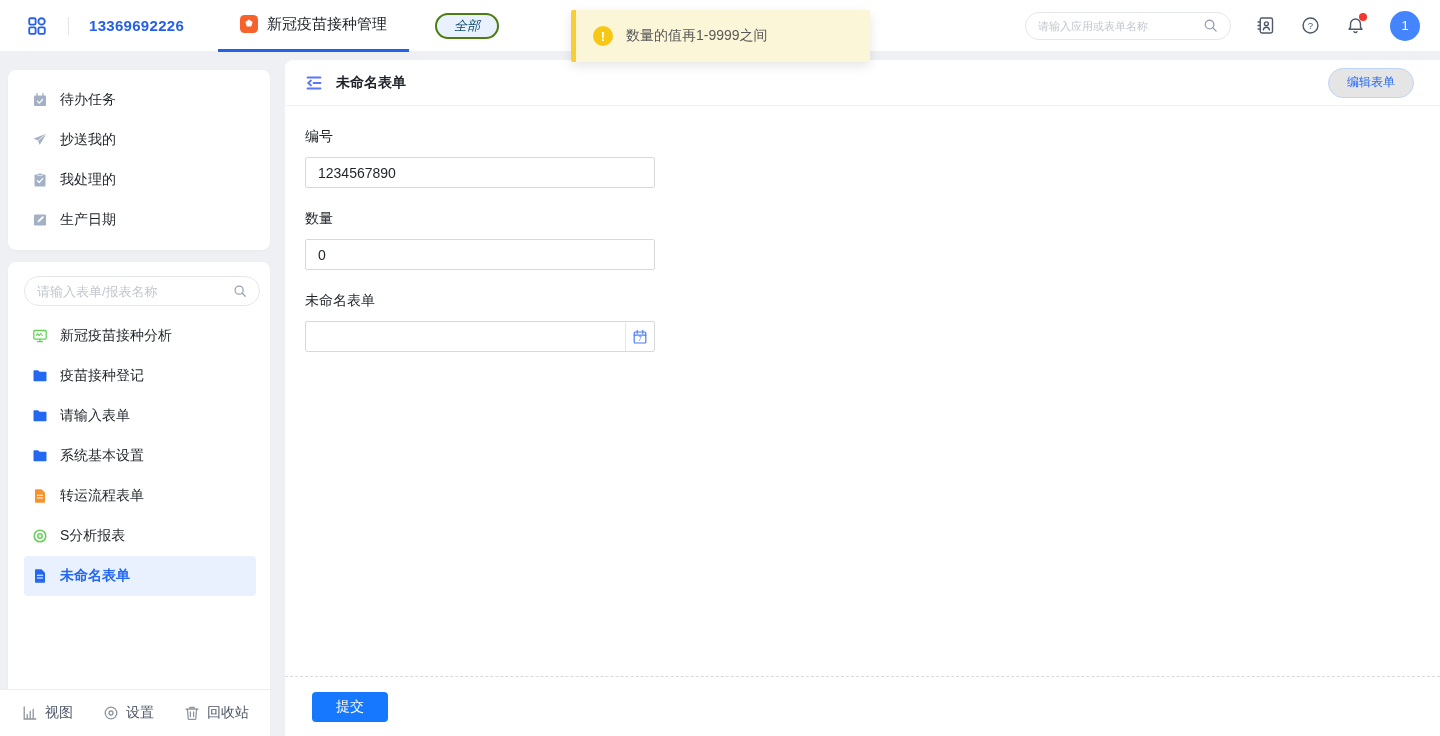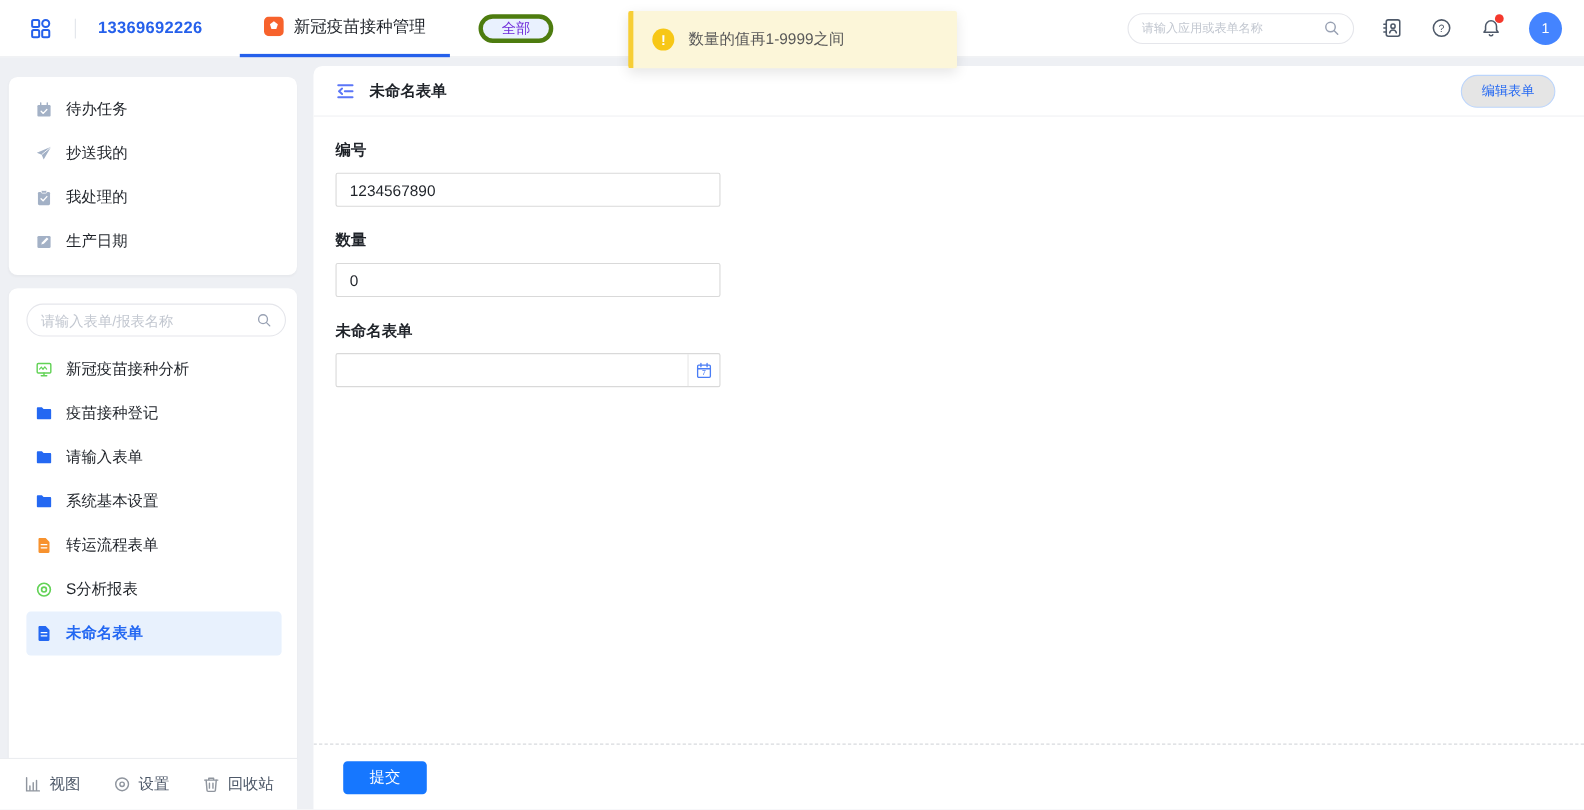--- a/index.html
+++ b/index.html
@@ -18,22 +18,22 @@
   .grid-btn { width:22px; height:22px; cursor:pointer; }
   .v-divider { width:1px; height:18px; background:#e2e5ea; margin:0 20px; }
   .phone { color:#2560eb; font-size:15px; font-weight:600; letter-spacing:.3px; cursor:pointer; }
   .app-tab {
     height:52px; display:flex; align-items:center; gap:9px; margin-left:34px;
     padding:0 22px; border-bottom:3px solid #2560eb; cursor:pointer;
   }
   .app-tab .tab-label { font-size:15px; color:#1f2329; }
   .scope-pill {
     margin-left:26px; height:26px; padding:0 17px; display:flex; align-items:center;
-    background:#e9f1fe; border:4px solid #4d7c0f; border-radius:13px;
-    color:#6d28d9; font-size:13px; cursor:pointer;
+    background:#e9f1fe; border:2px solid #4d7c0f; border-radius:13px;
+    color:#0c4a6e; font-size:13px; cursor:pointer;font-style:italic;
   }
   .topbar-right { margin-left:auto; display:flex; align-items:center; gap:24px; }
   .top-search {
     width:206px; height:28px; border:1px solid #e5e6eb; border-radius:14px;
     display:flex; align-items:center; padding:0 12px; gap:6px;
   }
   .top-search input {
     flex:1; border:none; outline:none; background:transparent;
     font-size:11px; color:#1f2329; font-family:inherit; min-width:0;
   }
@@ -105,21 +105,21 @@
   }
   .fold-btn { cursor:pointer; }
   .main-title { margin-left:13px; font-size:14px; font-weight:bold; color:#1f2329; }
   .edit-btn {
     margin-left:auto; height:30px; padding:0 18px; border-radius:15px;
     background:#e5e5e5; border:1px solid #bcd5fb; color:#2468f2; font-size:12px;
     font-family:inherit; cursor:pointer;
   }
   .form-body { flex:1; padding:22px 0 0 20px; }
   .field { margin-bottom:22px; }
-  .field-label { font-size:14px; font-weight:bold; color:#1f2329; margin-bottom:11px; }
+  .field-label { font-size:14px; font-weight:normal; color:#1f2329; margin-bottom:11px; }
   .field input.text-input {
     width:350px; height:31px; border:1px solid #d9d9d9; border-radius:2px;
     padding:0 12px; font-size:14px; color:#1f2329; font-family:inherit; outline:none;
   }
   .date-group {
     width:350px; height:31px; border:1px solid #d9d9d9; border-radius:2px;
     display:flex; align-items:stretch;
   }
   .date-group input {
     flex:1; border:none; outline:none; padding:0 12px; font-size:14px;

